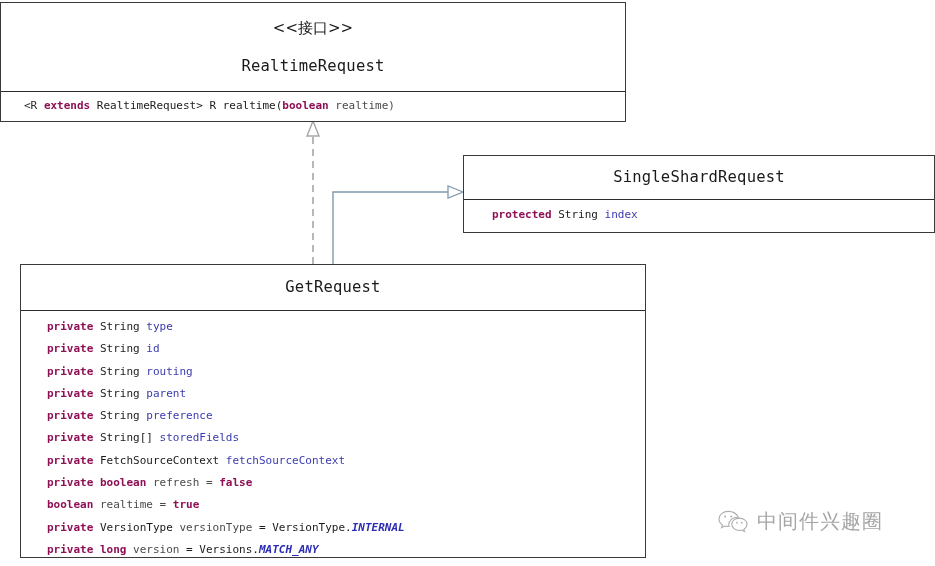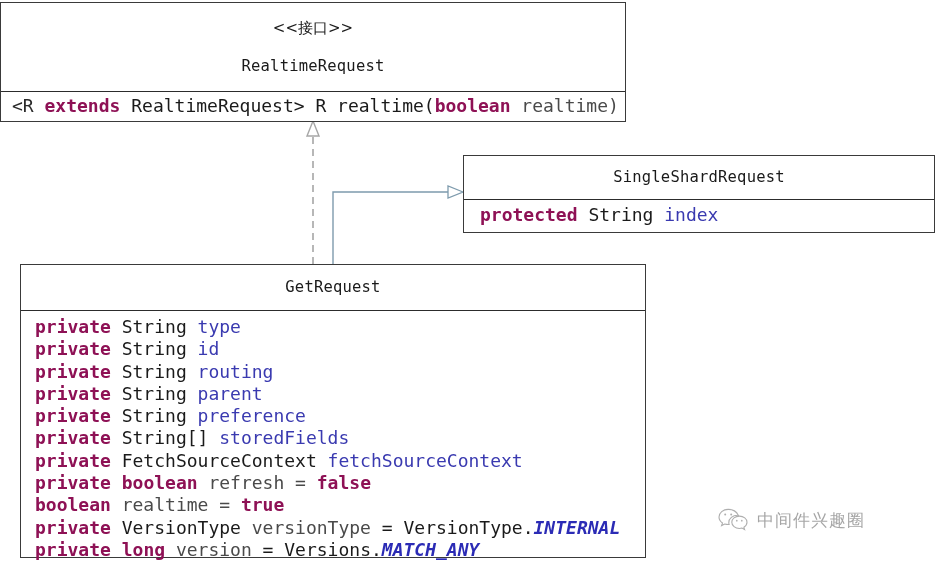--- a/index.html
+++ b/index.html
@@ -56,25 +56,26 @@
   }
   .uml-divider {
     height: 0;
     border-top: 1.5px solid #2c2c2c;
   }
   .uml-members {
     box-sizing: border-box;
     padding: 4px 0 2px 13px;
   }
   .member-line {
-    font-size: 18px;
+    font-size: 11px;
     line-height: 22.3px;
     white-space: pre;
     color: #2b2b2b;
     letter-spacing: 0px;
+    margin-left: 12px;
   }
 
   
   .kw   { color: #8e1155; font-weight: bold; }  
   .typ  { color: #1a1a1a; }                      
   .fld  { color: #3a3ab0; }                      
   .plain{ color: #4a4a4a; }                      
   .stat { color: #2b2bb5; font-weight: bold; font-style: italic; }  
   .punct{ color: #2b2b2b; }
 
@@ -112,21 +113,21 @@
     left: 718px;
     top: 508px;
     display: flex;
     align-items: center;
     gap: 9px;
     z-index: 8;
     opacity: 0.62;
   }
   #watermark .wm-text {
     font-family: "DejaVu Sans", sans-serif;
-    font-size: 17px;
+    font-size: 20px;
     color: #6f6f6f;
     letter-spacing: 1px;
     white-space: nowrap;
   }
 </style>
 </head>
 <body>
 
 <div id="diagram">
 

